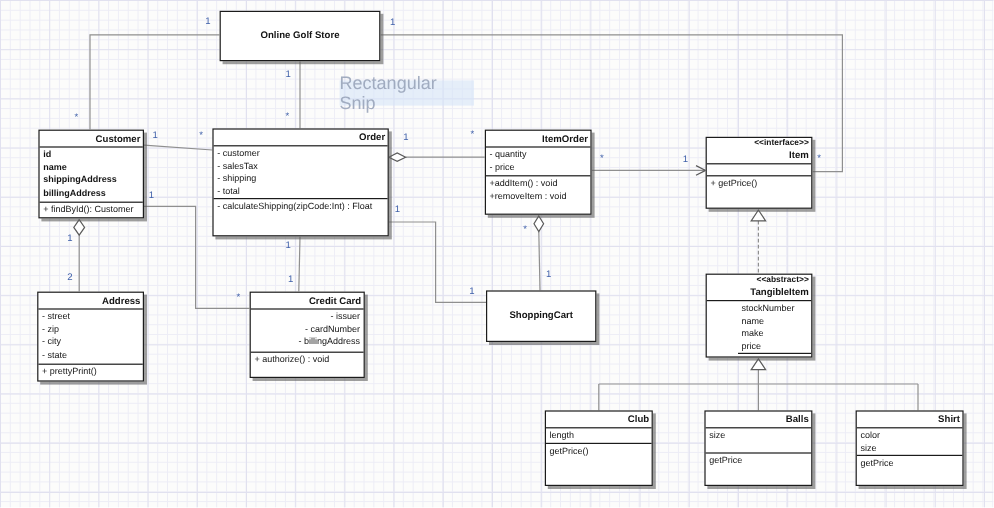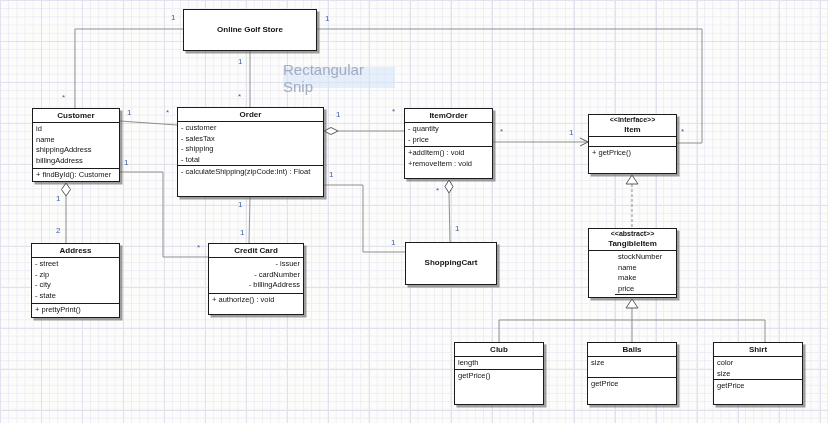--- a/index.html
+++ b/index.html
@@ -14,21 +14,21 @@
     background-size:41px 41px,41px 41px,8.2px 8.2px,8.2px 8.2px;
     font-family:"Liberation Sans",sans-serif;
   }
   #connectors{position:absolute;left:0;top:0;width:828px;height:423px;}
   .uml-class{
     position:absolute;background:#fff;border:1.5px solid #1b1b1b;
     box-shadow:2.5px 2.5px 0 rgba(95,95,95,.6);
     box-sizing:border-box;color:#141414;display:flex;flex-direction:column;
     font-size:7.5px;line-height:10.5px;
   }
-  .uml-title{border-bottom:1px solid #1b1b1b;text-align:center;font-weight:bold;
+  .uml-title{border-bottom:1px solid #1b1b1b;text-align:right;font-weight:bold;
     font-size:8px;line-height:11px;padding:1px 2px;flex:none;}
   .uml-title .stereo{display:block;font-size:7px;line-height:8px;}
   .uml-attrs{border-bottom:1px solid #1b1b1b;overflow:hidden;flex:none;padding-top:1px;}
   .uml-methods{overflow:hidden;flex:1;padding-top:1px;}
   .row{padding:0 3px;white-space:nowrap;line-height:10.5px;}
   .uml-simple{flex:1;display:flex;align-items:center;justify-content:center;
     font-weight:bold;font-size:8px;text-align:center;}
   .mult{position:absolute;font-size:8px;color:#3e5fa9;line-height:9px;}
   #snip-overlay{
     position:absolute;left:283px;top:67px;width:112px;height:21px;
@@ -64,21 +64,21 @@
       <polyline points="580,138 588,142 580,146" fill="none" stroke="#5a5a5a" stroke-width="1"></polyline>
       <polygon points="632,175 626,184 638,184" fill="#ffffff" stroke="#5a5a5a" stroke-width="1"></polygon>
       <polygon points="632,299 626,308 638,308" fill="#ffffff" stroke="#5a5a5a" stroke-width="1"></polygon>
     </svg>
   <div id="class-layer">
       <div class="uml-class" style="left: 183px; top: 9px; width: 134px; height: 42px;">
         <div class="uml-simple">Online Golf Store</div>
       </div>
       <div class="uml-class" style="left: 32px; top: 108px; width: 88px; height: 74px;">
         <div class="uml-title"><span>Customer</span></div>
-        <div class="uml-attrs" style="height: 44px;">
+        <div class="uml-attrs" style="height: 44px; font-weight: bold;">
           <div class="row">id</div>
           <div class="row">name</div>
           <div class="row">shippingAddress</div>
           <div class="row">billingAddress</div>
         </div>
         <div class="uml-methods">
           <div class="row">+ findById(): Customer</div>
         </div>
       </div>
       <div class="uml-class" style="left: 177px; top: 107px; width: 147px; height: 90px;">

